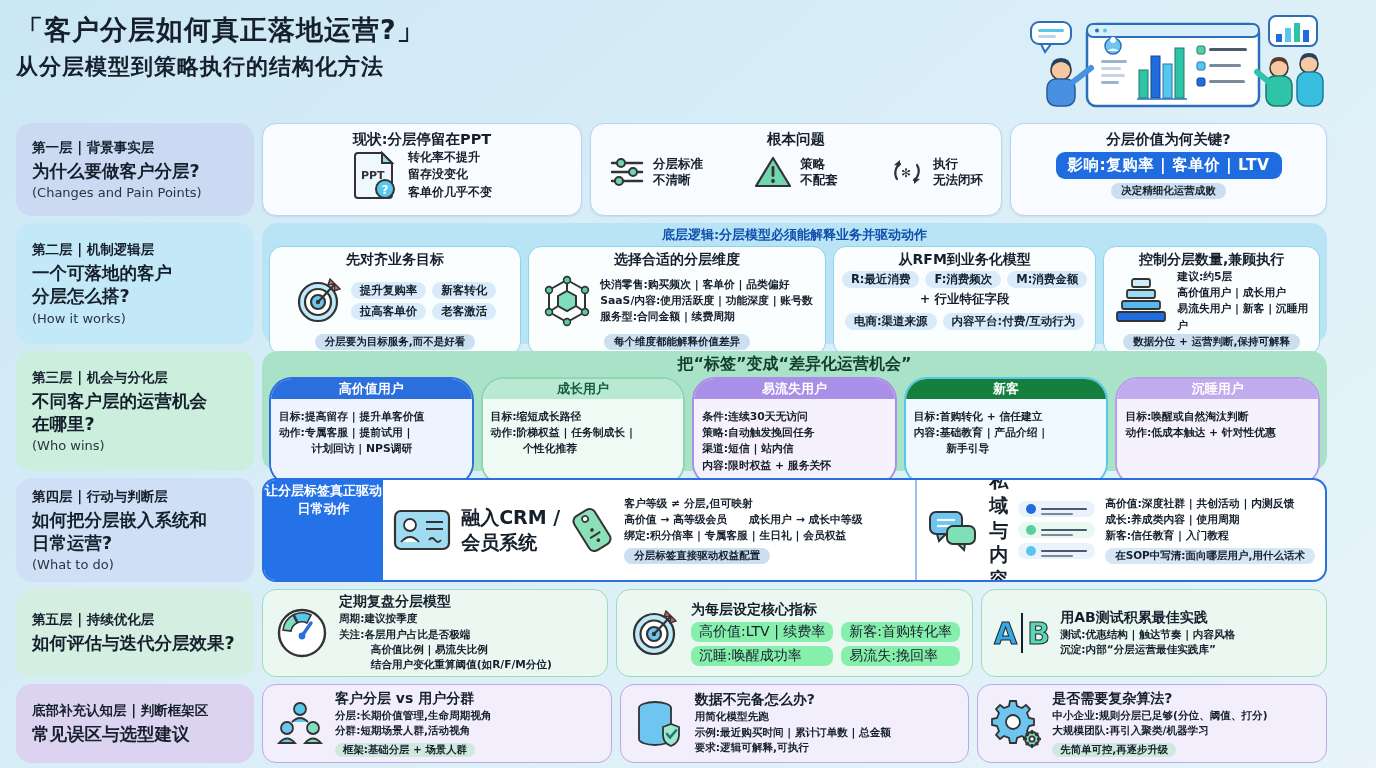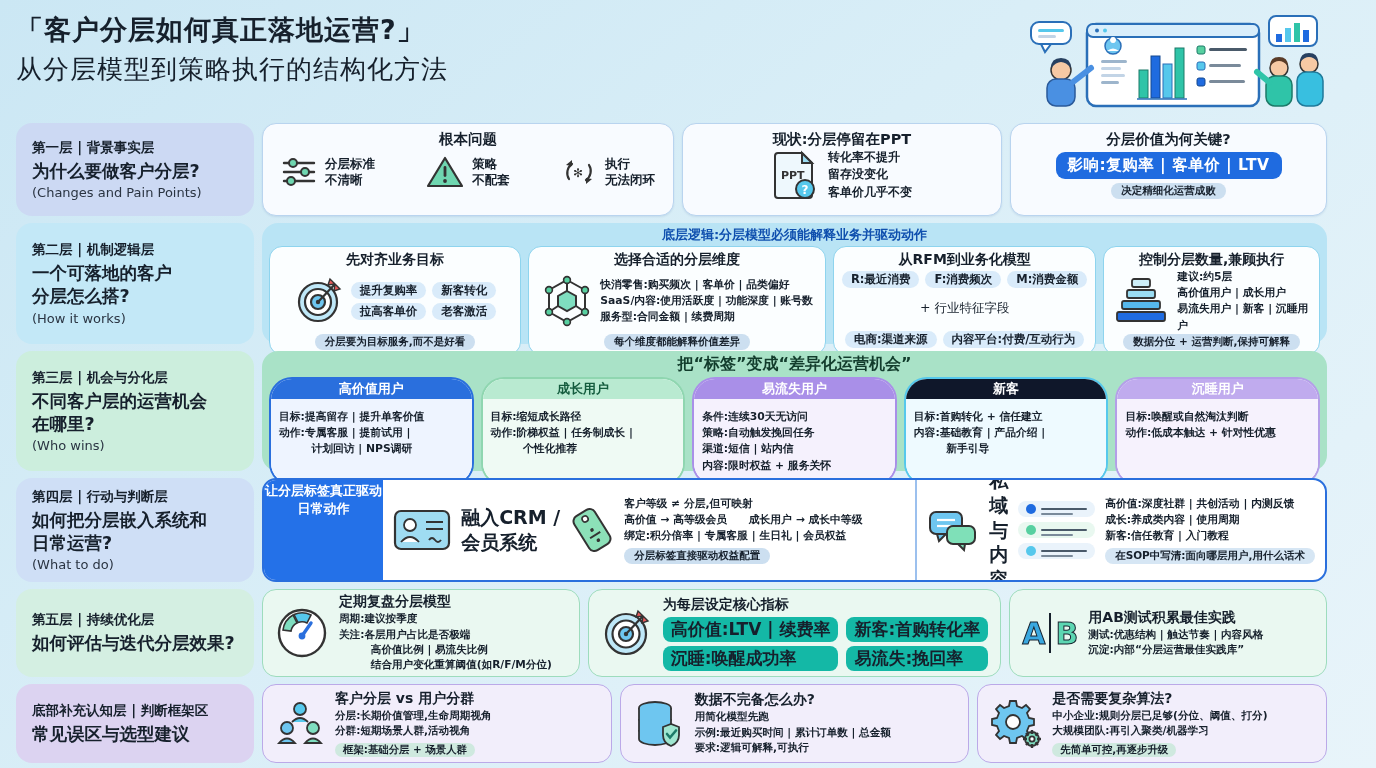--- a/index.html
+++ b/index.html
@@ -4,21 +4,21 @@
 <style>
   * { margin:0; padding:0; box-sizing:border-box; }
   html,body { width:1376px; height:768px; overflow:hidden; }
   body { font-family:"DejaVu Sans","Liberation Sans",sans-serif; color:#16202c;
          background:linear-gradient(140deg,#cbe7f4 0%,#d9eef7 45%,#e8f4fa 100%); }
   .page { width:1343px; height:768px; padding:12px 16px 10px; display:flex; flex-direction:column; gap:7px; }
 
   
   .hdr { display:flex; justify-content:space-between; align-items:flex-start; height:104px; flex:0 0 auto; }
   .hdr .t1 { font-size:27px; font-weight:800; letter-spacing:1px; }
-  .hdr .t2 { font-size:26px; font-weight:400; margin-top:4px; letter-spacing:1px; }
+  .hdr .t2 { font-size:22px; font-weight:700; margin-top:4px; letter-spacing:1px; }
   .illus { width:310px; height:100px; flex:0 0 auto; }
 
   
   .row { display:flex; gap:8px; flex:0 0 auto; }
   .rlabel { width:238px; flex:0 0 238px; border-radius:16px; padding:10px 16px;
             display:flex; flex-direction:column; justify-content:center; }
   .rlabel .tag { font-size:13.5px; font-weight:700; }
   .rlabel .q   { font-size:17.5px; font-weight:800; line-height:1.3; margin-top:3px; white-space:pre-line; }
   .rlabel .en  { font-size:13px; margin-top:3px; color:#2a3442; }
 
@@ -52,21 +52,21 @@
   .r2wrap { flex:1; background:#b9e4f5; border-radius:16px; padding:2px 7px 7px; display:flex; flex-direction:column; }
   .r2wrap .bandtxt { text-align:center; font-size:13px; font-weight:800; color:#0f4fae; padding:1px 0 2px; }
   .r2boxes { display:flex; gap:7px; flex:1; }
   .r2box { background:#fbfeff; border:1.6px solid #8ed4ee; border-radius:13px; padding:4px 8px;
            display:flex; flex-direction:column; align-items:center; }
   .r2box .bt { font-size:14px; font-weight:800; text-align:center; }
   .r2box .mid { display:flex; gap:7px; align-items:center; flex:1; width:100%; justify-content:center; }
   .pillgrid { display:grid; grid-template-columns:auto auto; gap:4px 6px; }
   .r2lines { font-size:10.8px; font-weight:700; line-height:1.5; white-space:pre-line; }
   .rfmrow { display:flex; gap:6px; justify-content:center; margin-top:2px; }
-  .rfmmid { font-size:12.5px; font-weight:400; margin:12px 0; text-align:center; }
+  .rfmmid { font-size:12.5px; font-weight:700; margin:3px 0; text-align:center; }
 
   
   .r3 { height:120px; }
   .r3 .rlabel { background:#cceedd; }
   .r3wrap { flex:1; background:#a9e2c7; border-radius:16px; padding:2px 7px 7px; display:flex; flex-direction:column; }
   .r3wrap .bandtxt { text-align:center; font-size:16px; font-weight:800; color:#123c2c; padding:1px 0 2px; }
   .r3cards { display:flex; gap:7px; flex:1; }
   .card { flex:1; background:#fff; border-radius:23px; overflow:hidden; display:flex; flex-direction:column; border:2px solid; }
   .card .chead { text-align:center; font-size:13px; font-weight:800; padding:1px 0; }
   .card .cbody { padding:10px 8px; font-size:10.8px; font-weight:700; line-height:1.5; white-space:pre-line; flex:1; }
@@ -89,21 +89,21 @@
 
   
   .r5 { height:88px; } .r6 { height:79px; }
   .r5 .rlabel { background:#d4efe2; } .r6 .rlabel { background:#dcd3f1; }
   .tribox { flex:1; display:flex; align-items:center; gap:10px; padding:5px 12px; }
   .r5 .tribox { background:#eaf8f1; border:1.6px solid #9ddcbd; border-radius:14px; }
   .r6 .tribox { background:#f2eefb; border:1.6px solid #bba9e8; border-radius:14px; }
   .tb .bt { font-size:14px; font-weight:800; }
   .tb .ls { font-size:10.6px; font-weight:700; line-height:1.45; white-space:pre-line; }
   .kpipills { display:grid; grid-template-columns:auto auto; gap:4px 8px; margin-top:3px; }
-  .kpill { background:#14b8a6; border-radius:8px; padding:1px 8px; font-size:17px; font-weight:700; white-space:nowrap; }
+  .kpill { background:#86efac; border-radius:8px; padding:1px 8px; font-size:14px; font-weight:400; white-space:nowrap; }
   .gnote { background:#cfe9df; border-radius:9px; padding:0 8px; font-size:10.4px; font-weight:700; display:inline-block; }
 
   
   .icw { flex:0 0 auto; display:flex; align-items:center; justify-content:center; }
   .abic { display:flex; align-items:center; gap:4px; font-weight:800; font-size:30px; }
   .abic .la { color:#3aa8e0; -webkit-text-stroke:1px #16202c; }
   .abic .lb { color:#5cd6b2; -webkit-text-stroke:1px #16202c; }
   .abic .sep { width:2px; height:40px; background:#16202c; }
 </style>
 </head>
@@ -162,20 +162,37 @@
       <rect x="280" y="60" width="26" height="34" rx="9" fill="#38bfe0" stroke="#1f7a9a" stroke-width="1.5"></rect>
     </svg>
   </div>
 
   <div class="row r1">
     <div class="rlabel">
       <div class="tag">第一层 | 背景事实层</div>
       <div class="q">为什么要做客户分层?</div>
       <div class="en">(Changes and Pain Points)</div>
     </div>
+    <div class="box b-status">
+      <div class="bt">现状:分层停留在PPT</div>
+      <div class="inner">
+        <span class="icw">
+          <svg width="46" height="52" viewBox="0 0 46 52">
+            <path d="M6 4 h24 l10 10 v32 a3 3 0 0 1 -3 3 h-31 a3 3 0 0 1 -3 -3 v-39 a3 3 0 0 1 3 -3 z" fill="#eef8fd" stroke="#333" stroke-width="2"></path>
+            <path d="M30 4 l10 10 h-10 z" fill="#9adcf2" stroke="#333" stroke-width="2"></path>
+            <text x="9" y="30" font-size="11" font-weight="bold" fill="#333">PPT</text>
+            <circle cx="33" cy="40" r="9" fill="#56c8ec" stroke="#333" stroke-width="2"></circle>
+            <text x="29.5" y="44.5" font-size="12" font-weight="bold" fill="#fff">?</text>
+          </svg>
+        </span>
+        <div class="lines">转化率不提升
+留存没变化
+客单价几乎不变</div>
+      </div>
+    </div>
     <div class="box b-problem">
       <div class="bt">根本问题</div>
       <div class="grp">
         <div class="it">
           <span class="icw">
             <svg width="36" height="32" viewBox="0 0 36 32">
               <g stroke="#333" stroke-width="2.4" stroke-linecap="round">
                 <line x1="3" y1="7" x2="33" y2="7"></line>
                   <line x1="3" y1="16" x2="33" y2="16"></line>
                   <line x1="3" y1="25" x2="33" y2="25"></line>
@@ -205,37 +222,20 @@
               <path d="M8 24 a11 11 0 0 1 3 -15" fill="none" stroke="#333" stroke-width="2.2" stroke-linecap="round"></path>
               <path d="M28 10 a11 11 0 0 1 -3 15" fill="none" stroke="#333" stroke-width="2.2" stroke-linecap="round"></path>
               <path d="M11 5 l0 6 l-6 -1 z" fill="#333"></path>
               <path d="M25 29 l0 -6 l6 1 z" fill="#333"></path>
               <text x="12" y="22" font-size="12" font-weight="bold" fill="#333">✻</text>
             </svg>
           </span>
           <span>执行
 无法闭环</span>
         </div>
-      </div>
-    </div>
-    <div class="box b-status">
-      <div class="bt">现状:分层停留在PPT</div>
-      <div class="inner">
-        <span class="icw">
-          <svg width="46" height="52" viewBox="0 0 46 52">
-            <path d="M6 4 h24 l10 10 v32 a3 3 0 0 1 -3 3 h-31 a3 3 0 0 1 -3 -3 v-39 a3 3 0 0 1 3 -3 z" fill="#eef8fd" stroke="#333" stroke-width="2"></path>
-            <path d="M30 4 l10 10 h-10 z" fill="#9adcf2" stroke="#333" stroke-width="2"></path>
-            <text x="9" y="30" font-size="11" font-weight="bold" fill="#333">PPT</text>
-            <circle cx="33" cy="40" r="9" fill="#56c8ec" stroke="#333" stroke-width="2"></circle>
-            <text x="29.5" y="44.5" font-size="12" font-weight="bold" fill="#fff">?</text>
-          </svg>
-        </span>
-        <div class="lines">转化率不提升
-留存没变化
-客单价几乎不变</div>
       </div>
     </div>
     <div class="box b-value">
       <div class="bt">分层价值为何关键?</div>
       <div class="bigpill">影响:复购率 | 客单价 | LTV</div><br>
       <span class="note">决定精细化运营成败</span>
     </div>
   </div>
 
   <div class="row r2">
@@ -353,21 +353,21 @@
 　　　个性化推荐</div>
         </div>
         <div class="card" style="border-color:#a98fe8">
           <div class="chead" style="background:#a98fe8;color:#fff">易流失用户</div>
           <div class="cbody" style="background:#f5f1fd">条件:连续30天无访问
 策略:自动触发挽回任务
 渠道:短信 | 站内信
 内容:限时权益 + 服务关怀</div>
         </div>
         <div class="card" style="border-color:#56c8ec">
-          <div class="chead" style="background:#0f172a;color:#fff">新客</div>
+          <div class="chead" style="background:#15803d;color:#fff">新客</div>
           <div class="cbody" style="background:#eefaff">目标:首购转化 + 信任建立
 内容:基础教育 | 产品介绍 |
 　　　新手引导</div>
         </div>
         <div class="card" style="border-color:#b49fe8">
           <div class="chead" style="background:#c0abee;color:#fff">沉睡用户</div>
           <div class="cbody" style="background:#f6f2fd">目标:唤醒或自然淘汰判断
 动作:低成本触达 + 针对性优惠</div>
         </div>
       </div>

